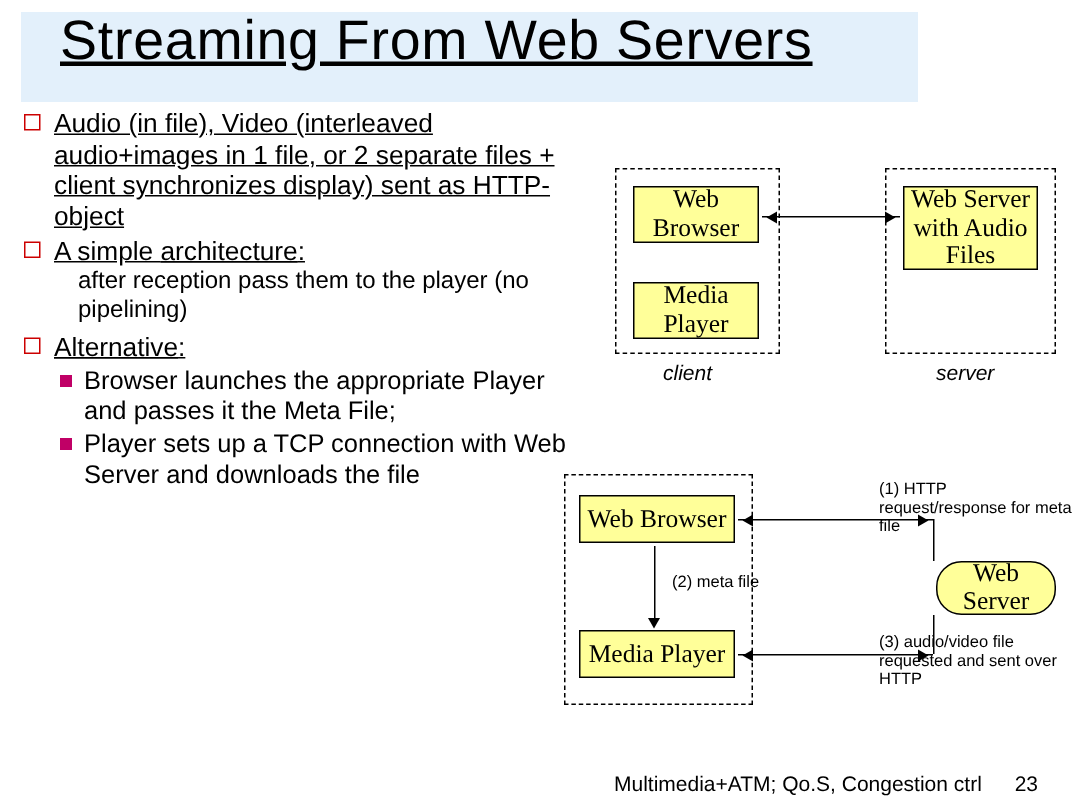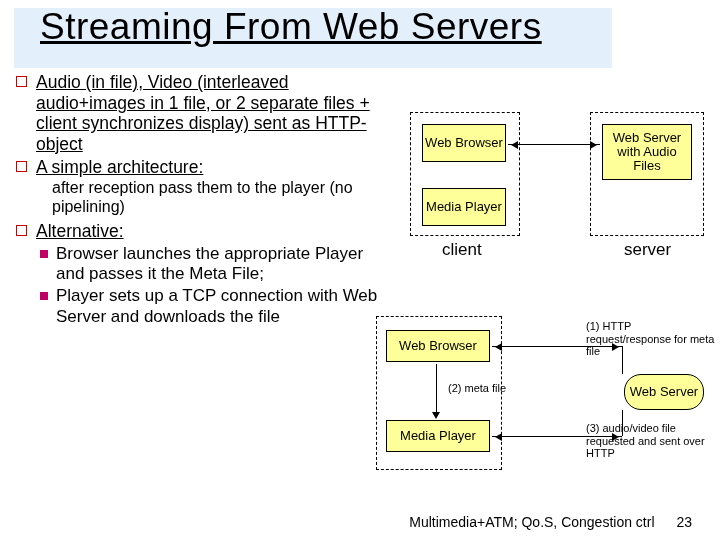--- a/index.html
+++ b/index.html
@@ -69,39 +69,40 @@
     background: #c00066;
   }
   .under { text-decoration: underline; }
 
   
   .diagram { position: absolute; }
   .dbox {
     position: absolute;
     background: #ffff99;
     border: 1px solid #000;
-    font-family: Liberation Sans, sans-serif;
-    font-size: 13px;
+    font-family: Liberation Serif, serif;
+    font-size: 17px;
     text-align: center;
     display: flex;
     align-items: center;
     justify-content: center;
     box-sizing: border-box;
     padding: 2px;
     line-height: 1.1;
   }
   .group-dashed {
     position: absolute;
     border: 1.5px dashed #000;
     box-sizing: border-box;
   }
   .caption {
     position: absolute;
     font-family: Arial, sans-serif;
-    font-size: 17px;
+    font-size: 14px;
+    font-style: italic;
   }
   .arrow-h {
     position: absolute;
     height: 0;
     border-top: 1.5px solid #000;
   }
   .arrow-h::before {
     content: ""; position: absolute; left: -1px; top: -4px;
     border: 4px solid transparent; border-right: 7px solid #000;
   }

